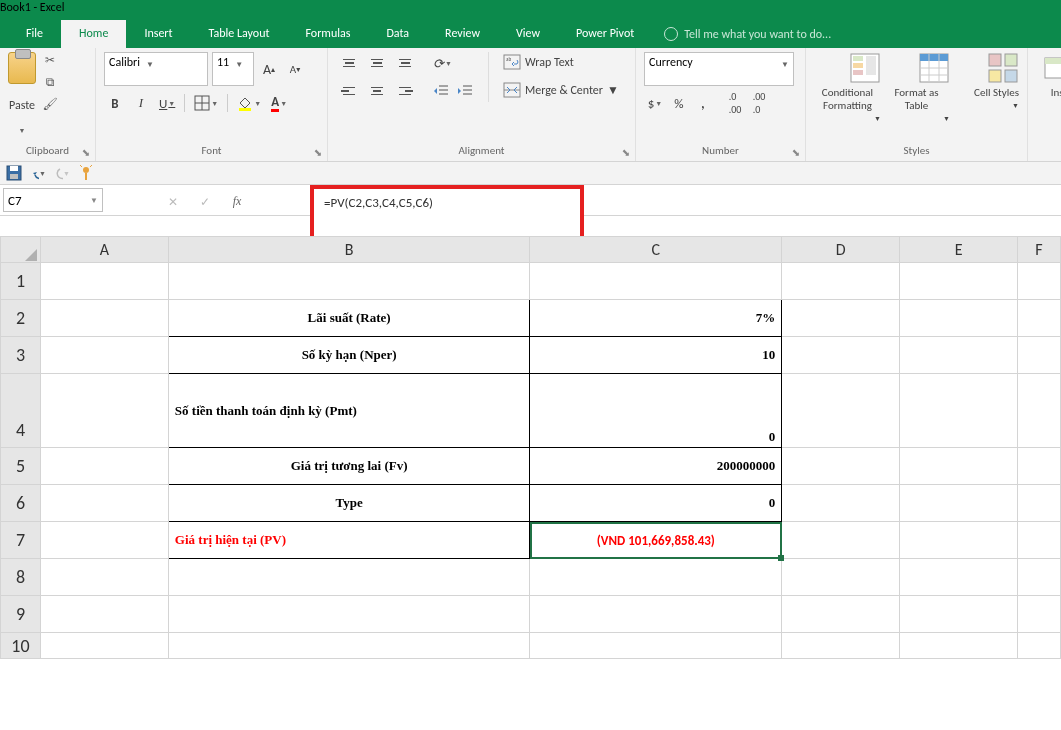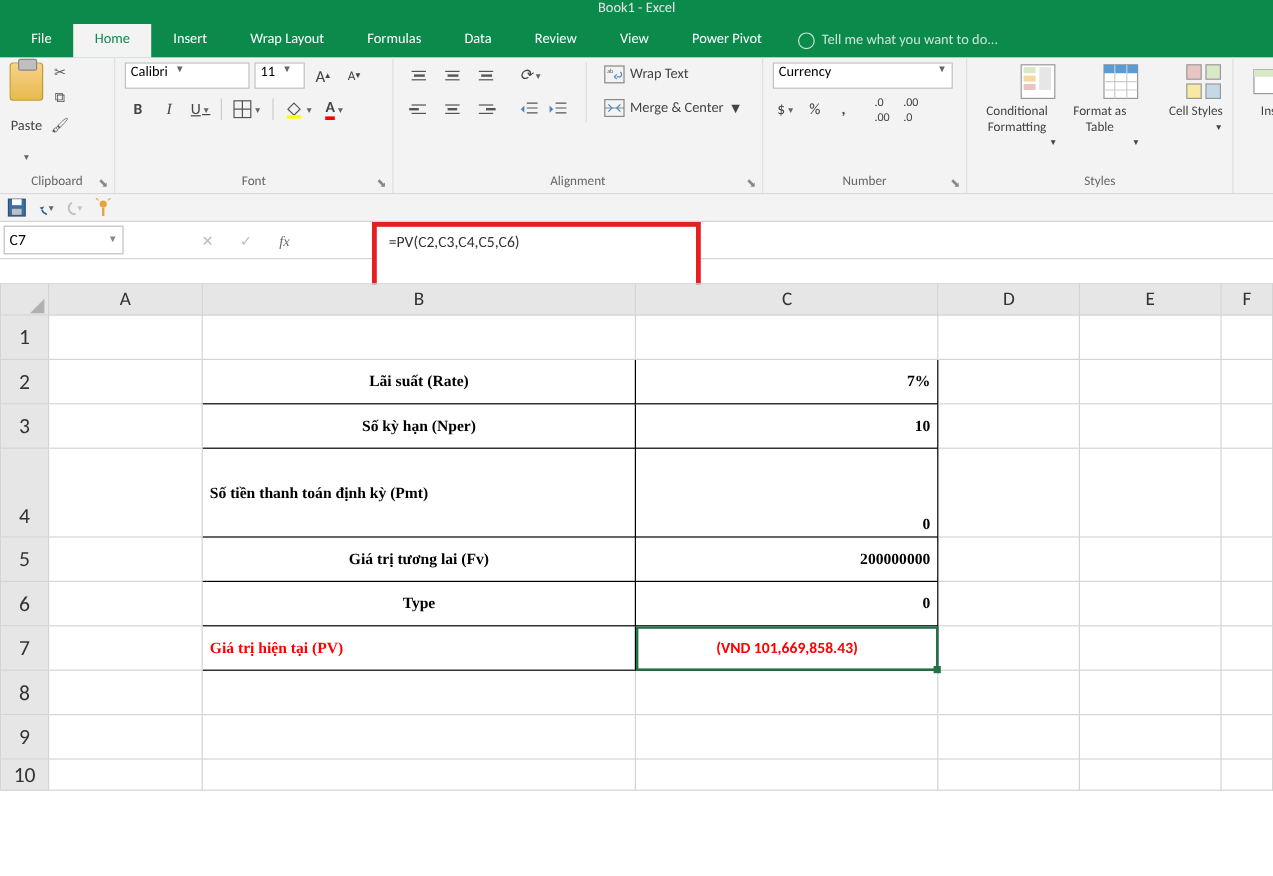--- a/index.html
+++ b/index.html
@@ -1,39 +1,39 @@
 <!DOCTYPE html>
 <html><head>
 <meta charset="utf-8">
 <style>
 * { box-sizing: border-box; margin: 0; padding: 0; }
 body { font-family: "Segoe UI", Calibri, sans-serif; font-size: 12px; background: #fff; width: 1061px; height: 730px; overflow: hidden; }
 
-.titlebar { background: #0c8a4c; height: 20px; color: #e5e5e5; text-align: center; font-size: 12px; line-height: 14px; padding-top: 0; }
+.titlebar { background: #0c8a4c; height: 20px; color: #000000; text-align: left; font-size: 12px; line-height: 14px; padding-top: 0; }
 
 .ribbon-tabs { background: #0c8a4c; height: 28px; display: flex; align-items: stretch; padding-left: 8px; }
 .ribbon-tab { padding: 6px 18px; color: #fff; font-size: 12px; cursor: pointer; }
 .ribbon-tab.active { background: #f3f3f3; color: #0c8a4c; }
 .tell-me { color: #c8e6d6; font-size: 12px; display: flex; align-items: center; gap: 6px; margin-left: 12px; }
 .tell-me .bulb { width: 14px; height: 14px; border-radius: 50%; border: 1px solid #c8e6d6; position: relative; }
 
 .ribbon { background: #f3f3f3; border-bottom: 1px solid #d4d4d4; display: flex; height: 114px; }
 .group { border-right: 1px solid #e0e0e0; padding: 4px 8px 2px 8px; display: flex; flex-direction: column; justify-content: space-between; position: relative; }
 .group-label { text-align: center; color: #666; font-size: 11px; padding: 2px 0; }
 .group-launcher { position: absolute; bottom: 2px; right: 2px; width: 14px; height: 14px; color: #888; font-size: 10px; display: flex; align-items: center; justify-content: center; }
 
 .paste-col { display: flex; flex-direction: column; align-items: center; gap: 14px; }
 .paste-icon { width: 28px; height: 32px; background: linear-gradient(#f7d38a, #e8b94f); border: 1px solid #c0992e; border-radius: 3px; position: relative; }
 .paste-icon:before { content: ""; position: absolute; top: -4px; left: 6px; width: 14px; height: 8px; background: #bfbfbf; border-radius: 2px; border: 1px solid #888; }
 .small-icons { display: flex; flex-direction: column; gap: 6px; margin-left: 6px; }
 .ico { width: 16px; height: 16px; display: flex; align-items: center; justify-content: center; color: #555; font-size: 12px; }
 
 .font-row1 { display: flex; align-items: center; gap: 4px; }
 .font-row2 { display: flex; align-items: center; gap: 4px; margin-top: 6px; }
-.combo { border: 1px solid #c0c0c0; background: #fff; height: 22px; display: flex; align-items: flex-start; padding: 0 4px; font-size: 12px; }
+.combo { border: 1px solid #c0c0c0; background: #fff; height: 22px; display: flex; align-items: flex-end; padding: 16px 4px; font-size: 12px; }
 .combo .arrow { margin-left: 6px; font-size: 8px; color: #666; }
 .btn { height: 22px; min-width: 22px; display: flex; align-items: center; justify-content: center; border: 1px solid transparent; padding: 0 2px; cursor: pointer; font-size: 13px; color: #444; }
 .btn .dd { font-size: 7px; margin-left: 1px; color: #666; }
 
 .align-row { display: flex; gap: 2px; }
 .align-cell { width: 20px; height: 18px; display: flex; flex-direction: column; gap: 2px; justify-content: center; align-items: center; padding: 2px; }
 .align-cell span { display: block; height: 1.5px; background: #555; }
 
 .wrap-text-btn, .merge-btn { display: flex; align-items: center; gap: 4px; padding: 2px 6px; font-size: 12px; color: #444; }
 
@@ -81,21 +81,21 @@
 <body>
 
 <div class="titlebar">
   <span>Book1 - Excel</span>
 </div>
 
 <div class="ribbon-tabs">
   <div class="ribbon-tab">File</div>
   <div class="ribbon-tab active">Home</div>
   <div class="ribbon-tab">Insert</div>
-  <div class="ribbon-tab">Wrap Layout</div>
+  <div class="ribbon-tab">Table Layout</div>
   <div class="ribbon-tab">Formulas</div>
   <div class="ribbon-tab">Data</div>
   <div class="ribbon-tab">Review</div>
   <div class="ribbon-tab">View</div>
   <div class="ribbon-tab">Power Pivot</div>
   <div class="tell-me">
     <span class="bulb"></span>
     <span>Tell me what you want to do...</span>
   </div>
 </div>

